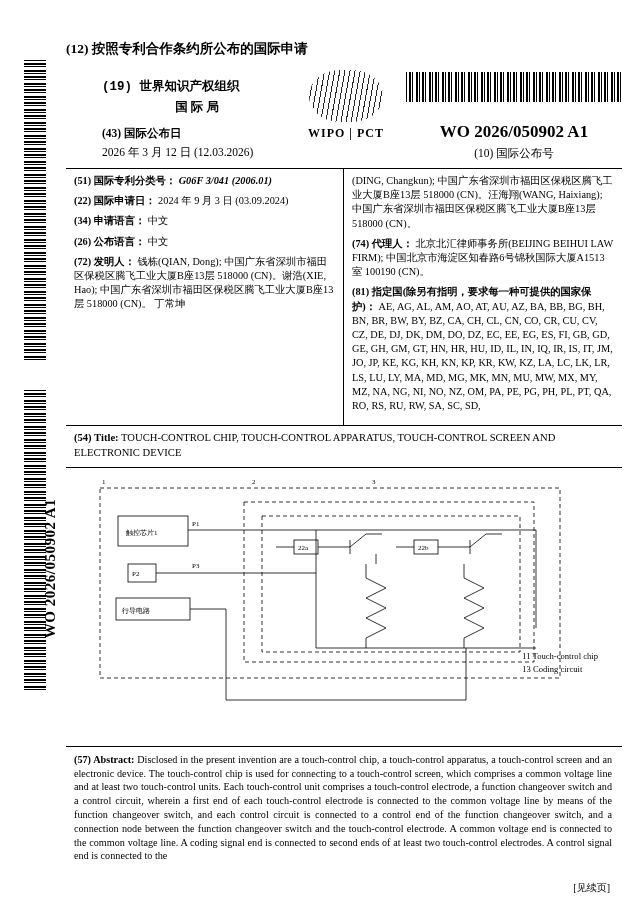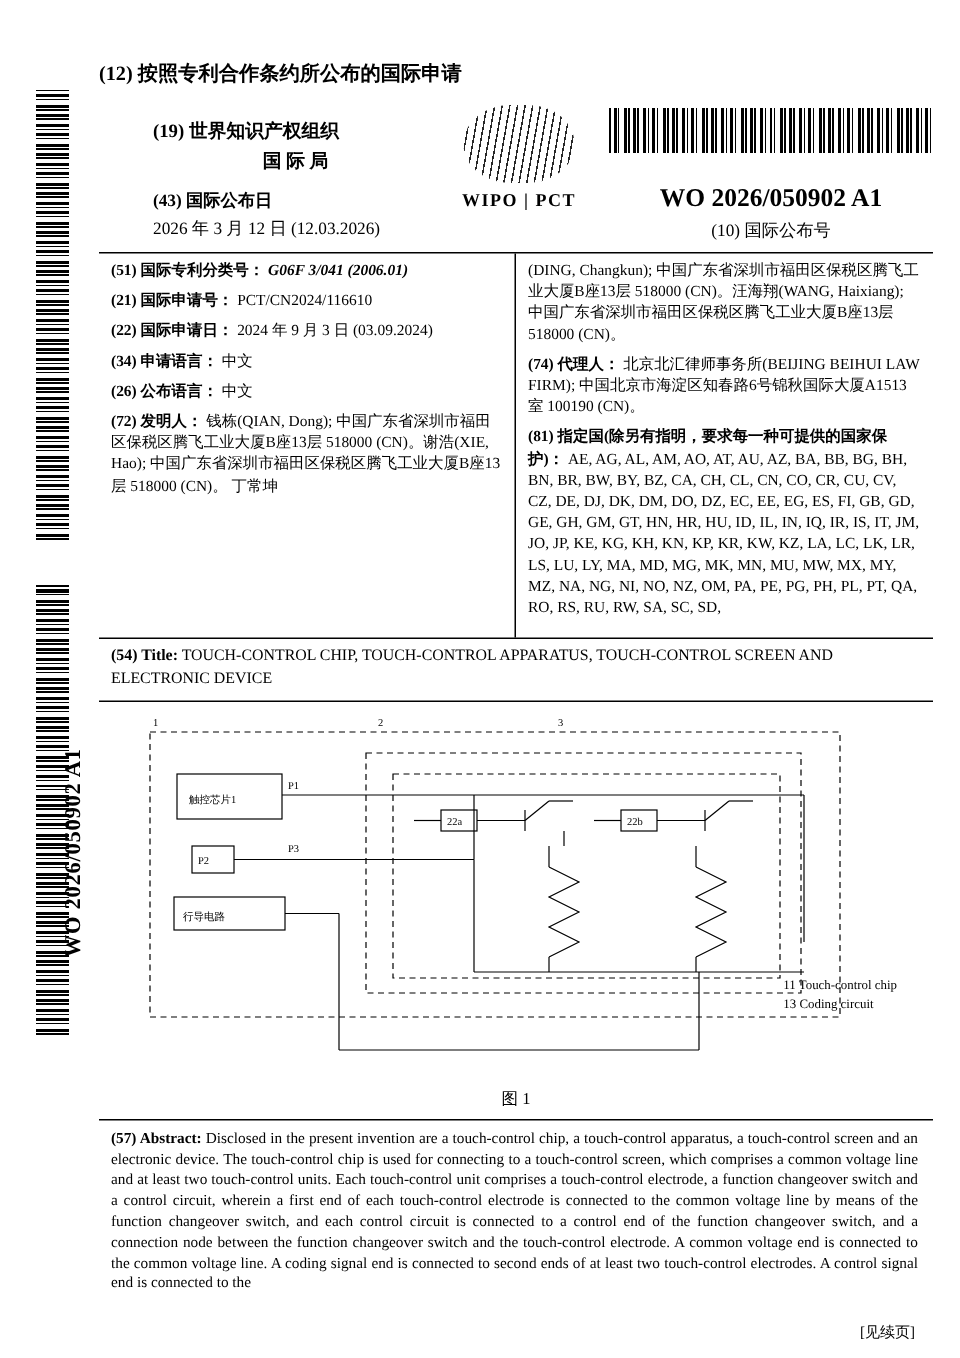--- a/index.html
+++ b/index.html
@@ -76,21 +76,21 @@
   }
   .wipo-left {
     position: absolute;
     left: 36px;
     top: 10px;
     width: 190px;
     font-size: 12.5px;
     line-height: 1.45;
     font-weight: bold;
   }
-  .wipo-left .org { display: block; }
+  .wipo-left .org { display: block; font-family: Liberation Mono, monospace; }
   .wipo-left .bureau { display: block; text-align: center; margin-top: 2px; }
   .wipo-logo {
     position: absolute;
     left: 232px;
     top: 2px;
     width: 96px;
     height: 86px;
     text-align: center;
   }
   .wipo-logo .globe {
@@ -251,25 +251,20 @@
         <span class="val">2026 年 3 月 12 日 (12.03.2026)</span>
       </div>
     </div>
 
     <div class="biblio">
       <div class="col left">
         <div class="field">
           <span class="code">(51)</span>
           <span class="bold">国际专利分类号：</span>
           <span class="ital">G06F 3/041 (2006.01)</span>
-        </div>
-        <div class="field">
-          <span class="code">(21)</span>
-          <span class="bold">国际申请号：</span>
-          <span>PCT/CN2024/116610</span>
         </div>
         <div class="field">
           <span class="code">(22)</span>
           <span class="bold">国际申请日：</span>
           <span>2024 年 9 月 3 日 (03.09.2024)</span>
         </div>
         <div class="field">
           <span class="code">(34)</span>
           <span class="bold">申请语言：</span>
           <span>中文</span>
@@ -373,21 +368,20 @@
           <text x="126" y="100">P3</text>
           <text x="186" y="16">2</text>
           <text x="306" y="16">3</text>
           <text x="36" y="16">1</text>
         </g>
       </svg>
       <div class="fig-legend">
         <div>11  Touch-control chip</div>
         <div>13  Coding circuit</div>
       </div>
-      <div class="figcap">图 1</div>
     </div>
 
     <div class="abstract">
       <span class="bold">(57) Abstract:</span>
       <span>Disclosed in the present invention are a touch-control chip, a touch-control apparatus, a touch-control screen and an electronic device. The touch-control chip is used for connecting to a touch-control screen, which comprises a common voltage line and at least two touch-control units. Each touch-control unit comprises a touch-control electrode, a function changeover switch and a control circuit, wherein a first end of each touch-control electrode is connected to the common voltage line by means of the function changeover switch, and each control circuit is connected to a control end of the function changeover switch, and a connection node between the function changeover switch and the touch-control electrode. A common voltage end is connected to the common voltage line. A coding signal end is connected to second ends of at least two touch-control electrodes. A control signal end is connected to the</span>
     </div>
 
     <div class="contd">[见续页]</div>
   </div>
 </div>

